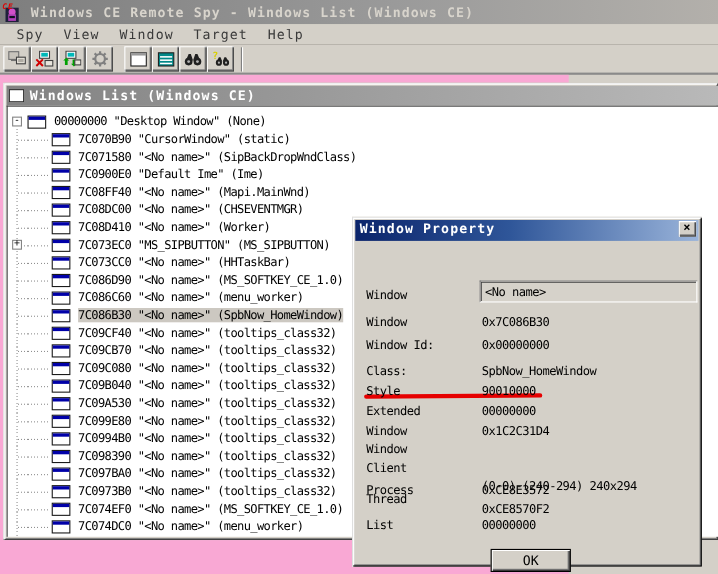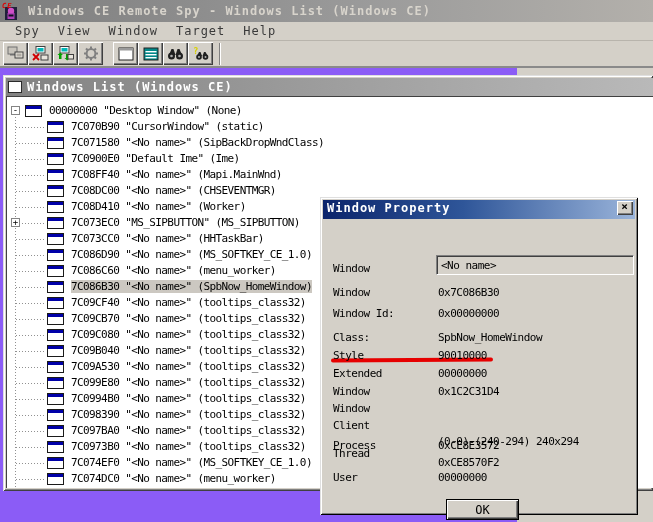--- a/index.html
+++ b/index.html
@@ -36,21 +36,21 @@
   .tb-btn {
     width:25px; height:23px; background:#d4d0c8; margin-right:0px;
     box-shadow: inset 1px 1px #ffffff, inset -1px -1px #404040, inset -2px -2px #808080;
     display:flex; align-items:center; justify-content:center;
   }
   .tb-gap { width:10px; }
   .tb-sep { width:2px; height:22px; margin-left:6px;
     border-left:1px solid #808080; border-right:1px solid #ffffff; }
 
   
-  .mdi { position:absolute; left:0; top:68px; width:517px; height:454px; background:#8b5cf6; }
+  .mdi { position:absolute; left:0; top:68px; width:517px; height:454px; background:#f9a8d4; }
 
   
   .child-window {
     position:absolute; left:3px; top:7px; width:650px; height:416px;
     background:#d4d0c8;
     box-shadow: inset 1px 1px #dfdfdf, inset -1px -1px #404040, inset 2px 2px #ffffff, inset -2px -2px #808080;
     padding:3px 0 3px 3px;
   }
   .child-titlebar {
     height:18px; background:linear-gradient(to right,#828282,#b9b9b9);
@@ -385,19 +385,19 @@
           <div class="dlg-value" style="top: 148px;">00000000</div>
           <div class="dlg-label" style="top: 166px;">Window</div>
           <div class="dlg-value" style="top: 166px;">0x1C2C31D4</div>
           <div class="dlg-label" style="top: 183px;">Window</div>
           <div class="dlg-label" style="top: 200px;">Client</div>
           <div class="dlg-value" style="top: 216px;">(0-0)-(240-294) 240x294</div>
           <div class="dlg-label" style="top: 220px;">Process</div>
           <div class="dlg-value" style="top: 220px;">0xCE8E3572</div>
           <div class="dlg-label" style="top: 228px;">Thread</div>
           <div class="dlg-value" style="top: 237px;">0xCE8570F2</div>
-          <div class="dlg-label" style="top: 252px;">User</div>
+          <div class="dlg-label" style="top: 252px;">List</div>
           <div class="dlg-value" style="top: 252px;">00000000</div>
         </div>
     </div>
 
   </div>
 </div>
 
 </body></html>

